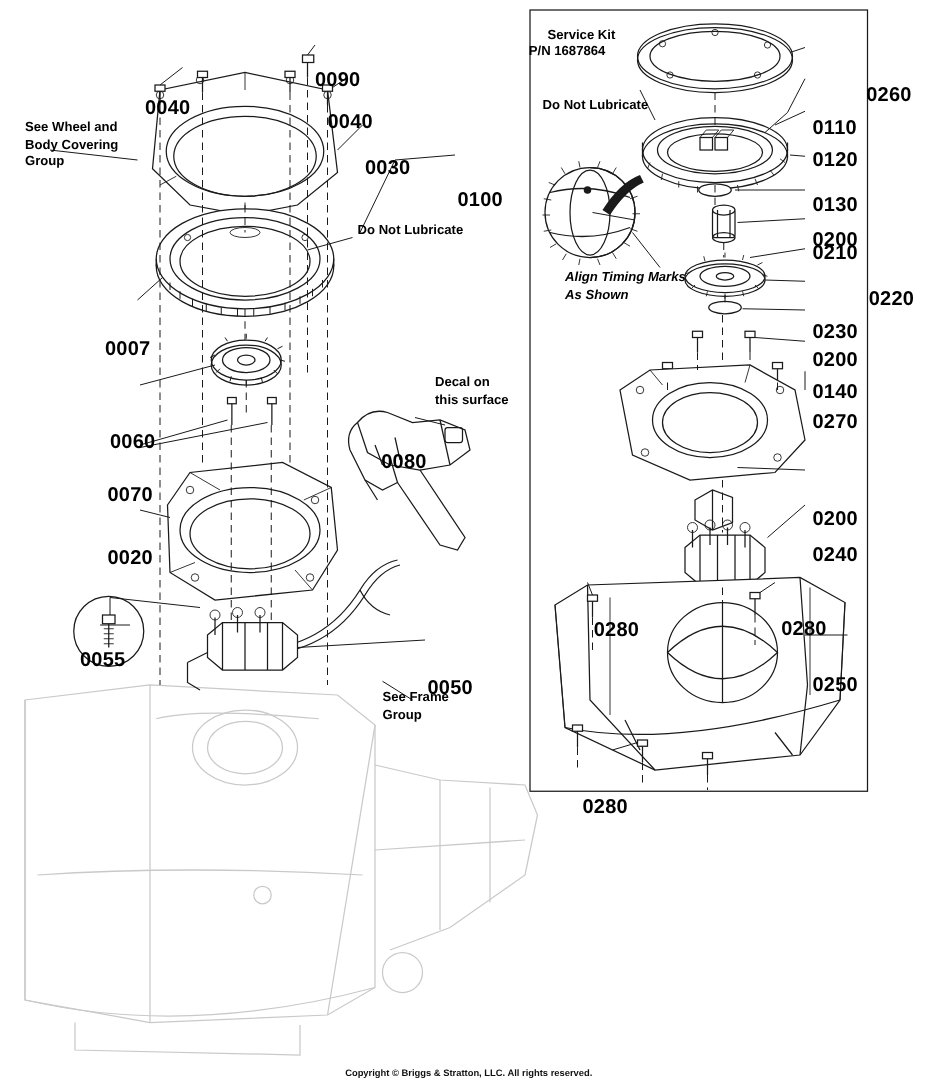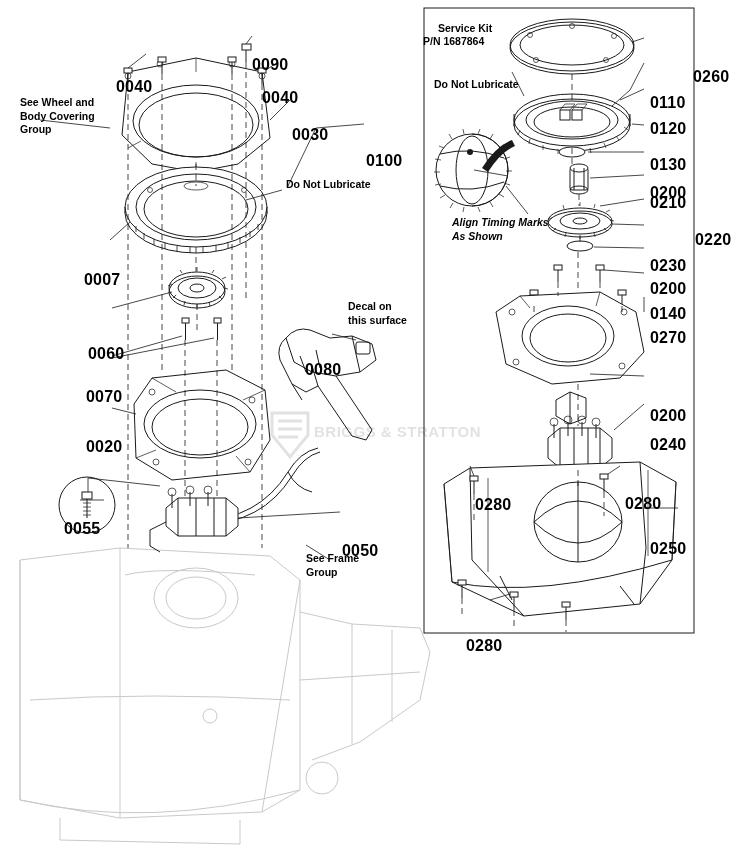--- a/index.html
+++ b/index.html
@@ -373,27 +373,20 @@
       <path d="M512 72 L524 96"></path>
       <path d="M508 176 L474 170"></path>
       <path d="M528 214 L506 186"></path>
       <path d="M470 466 L474 476"></path>
       <path d="M620 466 L608 474"></path>
       <path d="M644 508 L678 508"></path>
       <path d="M490 600 L510 594"></path>
     </g>
   </svg>
 
-  <div class="wm">
-    <svg viewBox="0 0 215 52" width="215" height="52">
-      <path d="M4 4 L40 4 L40 26 L22 48 L4 26 Z" fill="none" stroke="#222" stroke-width="3"></path>
-      <path d="M10 12 L34 12 M10 20 L34 20 M10 28 L30 28" stroke="#222" stroke-width="3"></path>
-    </svg>
-    <div class="wm-text">BRIGGS &amp; STRATTON</div>
-  </div>
 
   <div class="note" style="left:20px;top:96px;">See Wheel and
 Body Covering
 Group</div>
   <div class="note" style="left:286px;top:178px;">Do Not Lubricate</div>
   <div class="note" style="left:348px;top:300px;">Decal on
 this surface</div>
   <div class="note" style="left:306px;top:552px;">See Frame
 Group</div>
   <div class="note" style="left:434px;top:78px;">Do Not Lubricate</div>
@@ -427,13 +420,14 @@
   <div class="lbl" style="left:650px;top:246px;">0200</div>
   <div class="lbl" style="left:650px;top:271px;">0140</div>
   <div class="lbl" style="left:650px;top:295px;">0270</div>
   <div class="lbl" style="left:650px;top:373px;">0200</div>
   <div class="lbl" style="left:650px;top:402px;">0240</div>
   <div class="lbl" style="left:475px;top:462px;">0280</div>
   <div class="lbl" style="left:625px;top:461px;">0280</div>
   <div class="lbl" style="left:650px;top:506px;">0250</div>
   <div class="lbl" style="left:466px;top:603px;">0280</div>
 
+  <div class="copyright">Copyright © Briggs &amp; Stratton, LLC. All rights reserved.</div>
 </div>
 
 </body></html>

